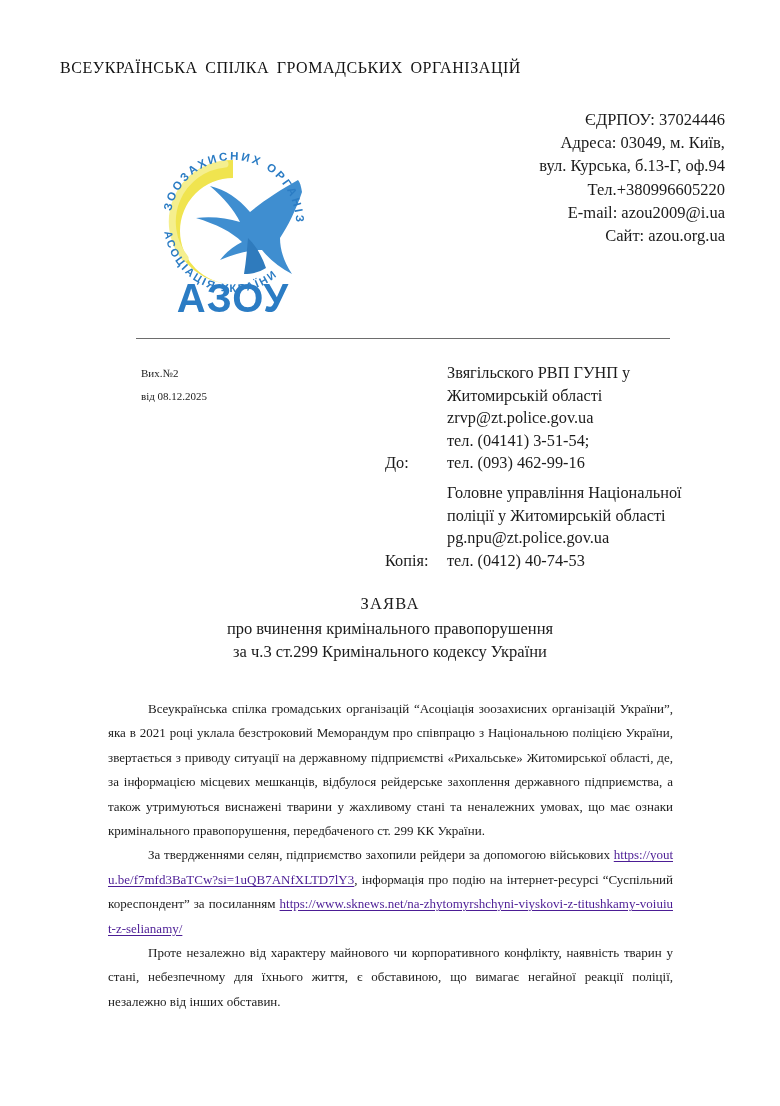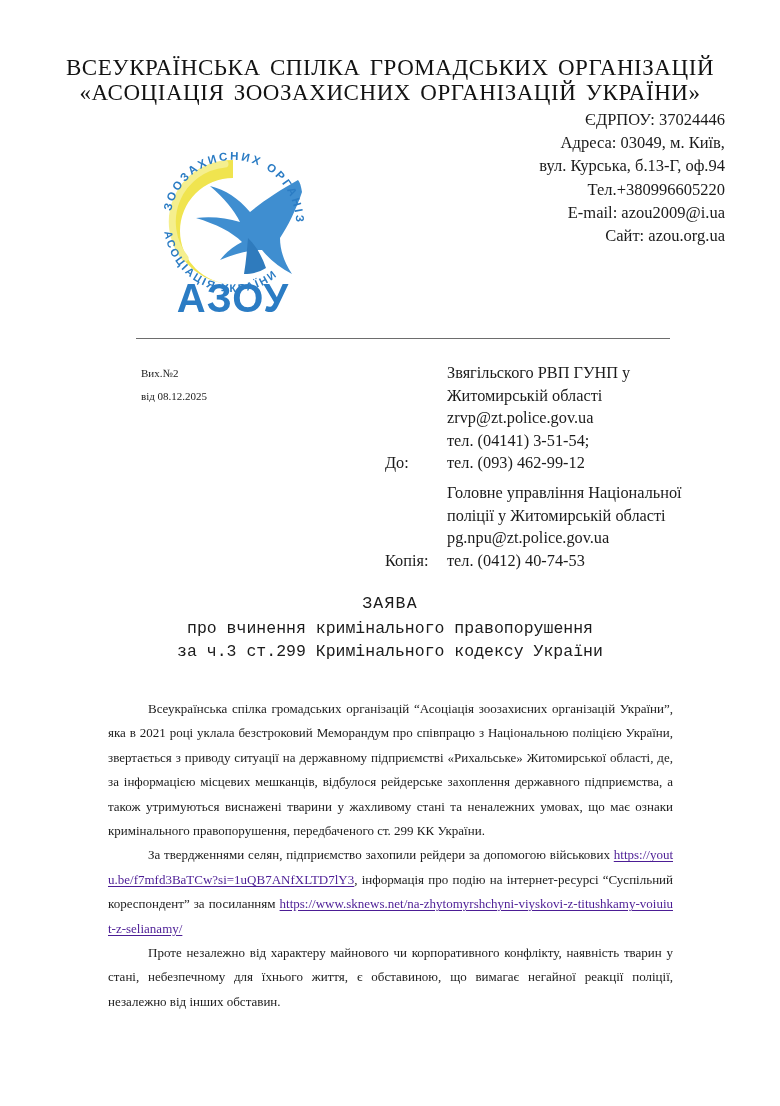--- a/index.html
+++ b/index.html
@@ -22,22 +22,22 @@
     inset: 0;
     padding: 0;
   }
 
   
   .org-title {
     position: absolute;
     top: 55px;
     left: 60px;
     width: 660px;
-    text-align: center;
-    font-size: 23px;
+    text-align: left;
+    font-size: 16px;
     line-height: 25px;
     letter-spacing: 0.55px;
     word-spacing: 3px;
     color: #131313;
   }
   .org-title div { white-space: nowrap; }
 
   
   .logo-wrap {
     position: absolute;
@@ -104,21 +104,20 @@
 
   
   .doc-title {
     position: absolute;
     left: 60px;
     top: 592px;
     width: 660px;
     text-align: center;
     font-size: 16.5px;
     line-height: 23.5px;
-    font-family: Liberation Mono, monospace;
   }
   .doc-title .main {
     letter-spacing: 1.2px;
     margin-bottom: 1px;
   }
   .doc-title .sub div { white-space: nowrap; }
 
   
   .body-text {
     position: absolute;
@@ -144,21 +143,20 @@
   }
   .body-text p.last-para { text-align: justify; }
 </style>
 </head>
 <body>
 
 <div class="page">
 
   <div class="org-title">
     <div>ВСЕУКРАЇНСЬКА СПІЛКА ГРОМАДСЬКИХ ОРГАНІЗАЦІЙ</div>
-    <div>«АСОЦІАЦІЯ ЗООЗАХИСНИХ ОРГАНІЗАЦІЙ УКРАЇНИ»</div>
   </div>
 
   <div class="logo-wrap">
     <svg width="205" height="200" viewBox="0 0 205 200" xmlns="http://www.w3.org/2000/svg" aria-label="AZOU logo">
       <defs>
         <path id="arcTop" d="M 40,105 A 63,63 0 0 1 166,105" fill="none"></path>
         <path id="arcBot" d="M 34,105 A 69,69 0 0 0 172,105" fill="none"></path>
       </defs>
 
       <path d="M 103,42 A 62,62 0 1 0 103,166 A 49,49 0 1 1 103,60 Z" fill="#f0e44f"></path>
@@ -203,21 +201,21 @@
   </div>
 
   <div class="addressee">
     <div class="addr-row">
       <div class="addr-label">До:</div>
       <div class="addr-lines">
         <div>Звягільского РВП ГУНП у</div>
         <div>Житомирській області</div>
         <div>zrvp@zt.police.gov.ua</div>
         <div>тел. (04141) 3-51-54;</div>
-        <div>тел. (093) 462-99-12</div>
+        <div>тел. (093) 462-99-16</div>
       </div>
     </div>
     <div class="addr-row">
       <div class="addr-label">Копія:</div>
       <div class="addr-lines">
         <div>Головне управління Національної</div>
         <div>поліції у Житомирській області</div>
         <div>pg.npu@zt.police.gov.ua</div>
         <div>тел. (0412) 40-74-53</div>
       </div>

